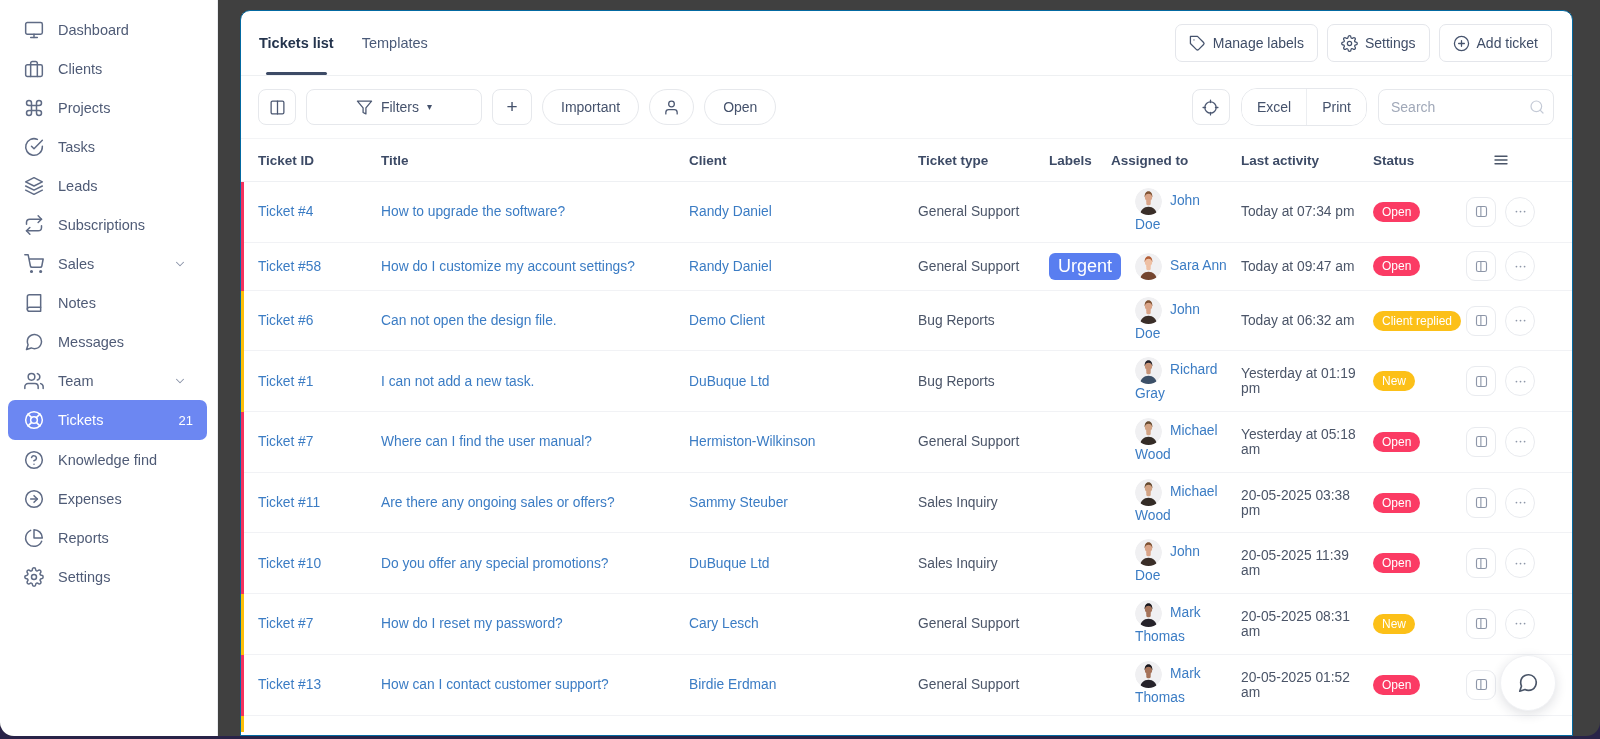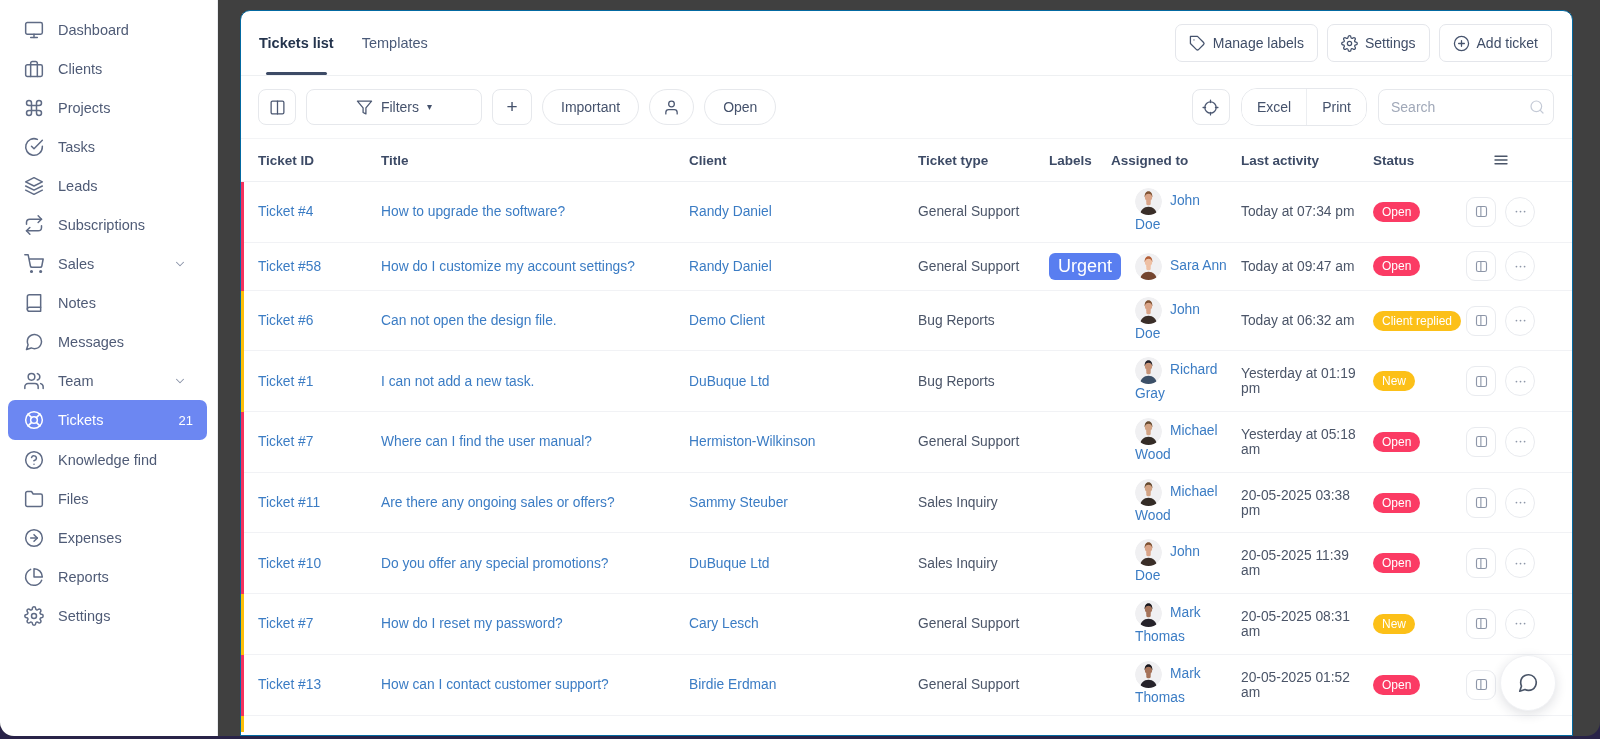--- a/index.html
+++ b/index.html
@@ -408,26 +408,20 @@
         <span class="sbadge">21</span>
       </div>
     <div class="sitem">
         <svg class="ic">
           <use href="#i-help-circle"></use>
         </svg>
         <span>Knowledge find</span>
       </div>
     <div class="sitem">
         <svg class="ic">
-          <use href="#i-folder"></use>
-        </svg>
-        <span>Files</span>
-      </div>
-    <div class="sitem">
-        <svg class="ic">
           <use href="#i-arrow-right-circle"></use>
         </svg>
         <span>Expenses</span>
       </div>
     <div class="sitem">
         <svg class="ic">
           <use href="#i-pie-chart"></use>
         </svg>
         <span>Reports</span>
       </div>

